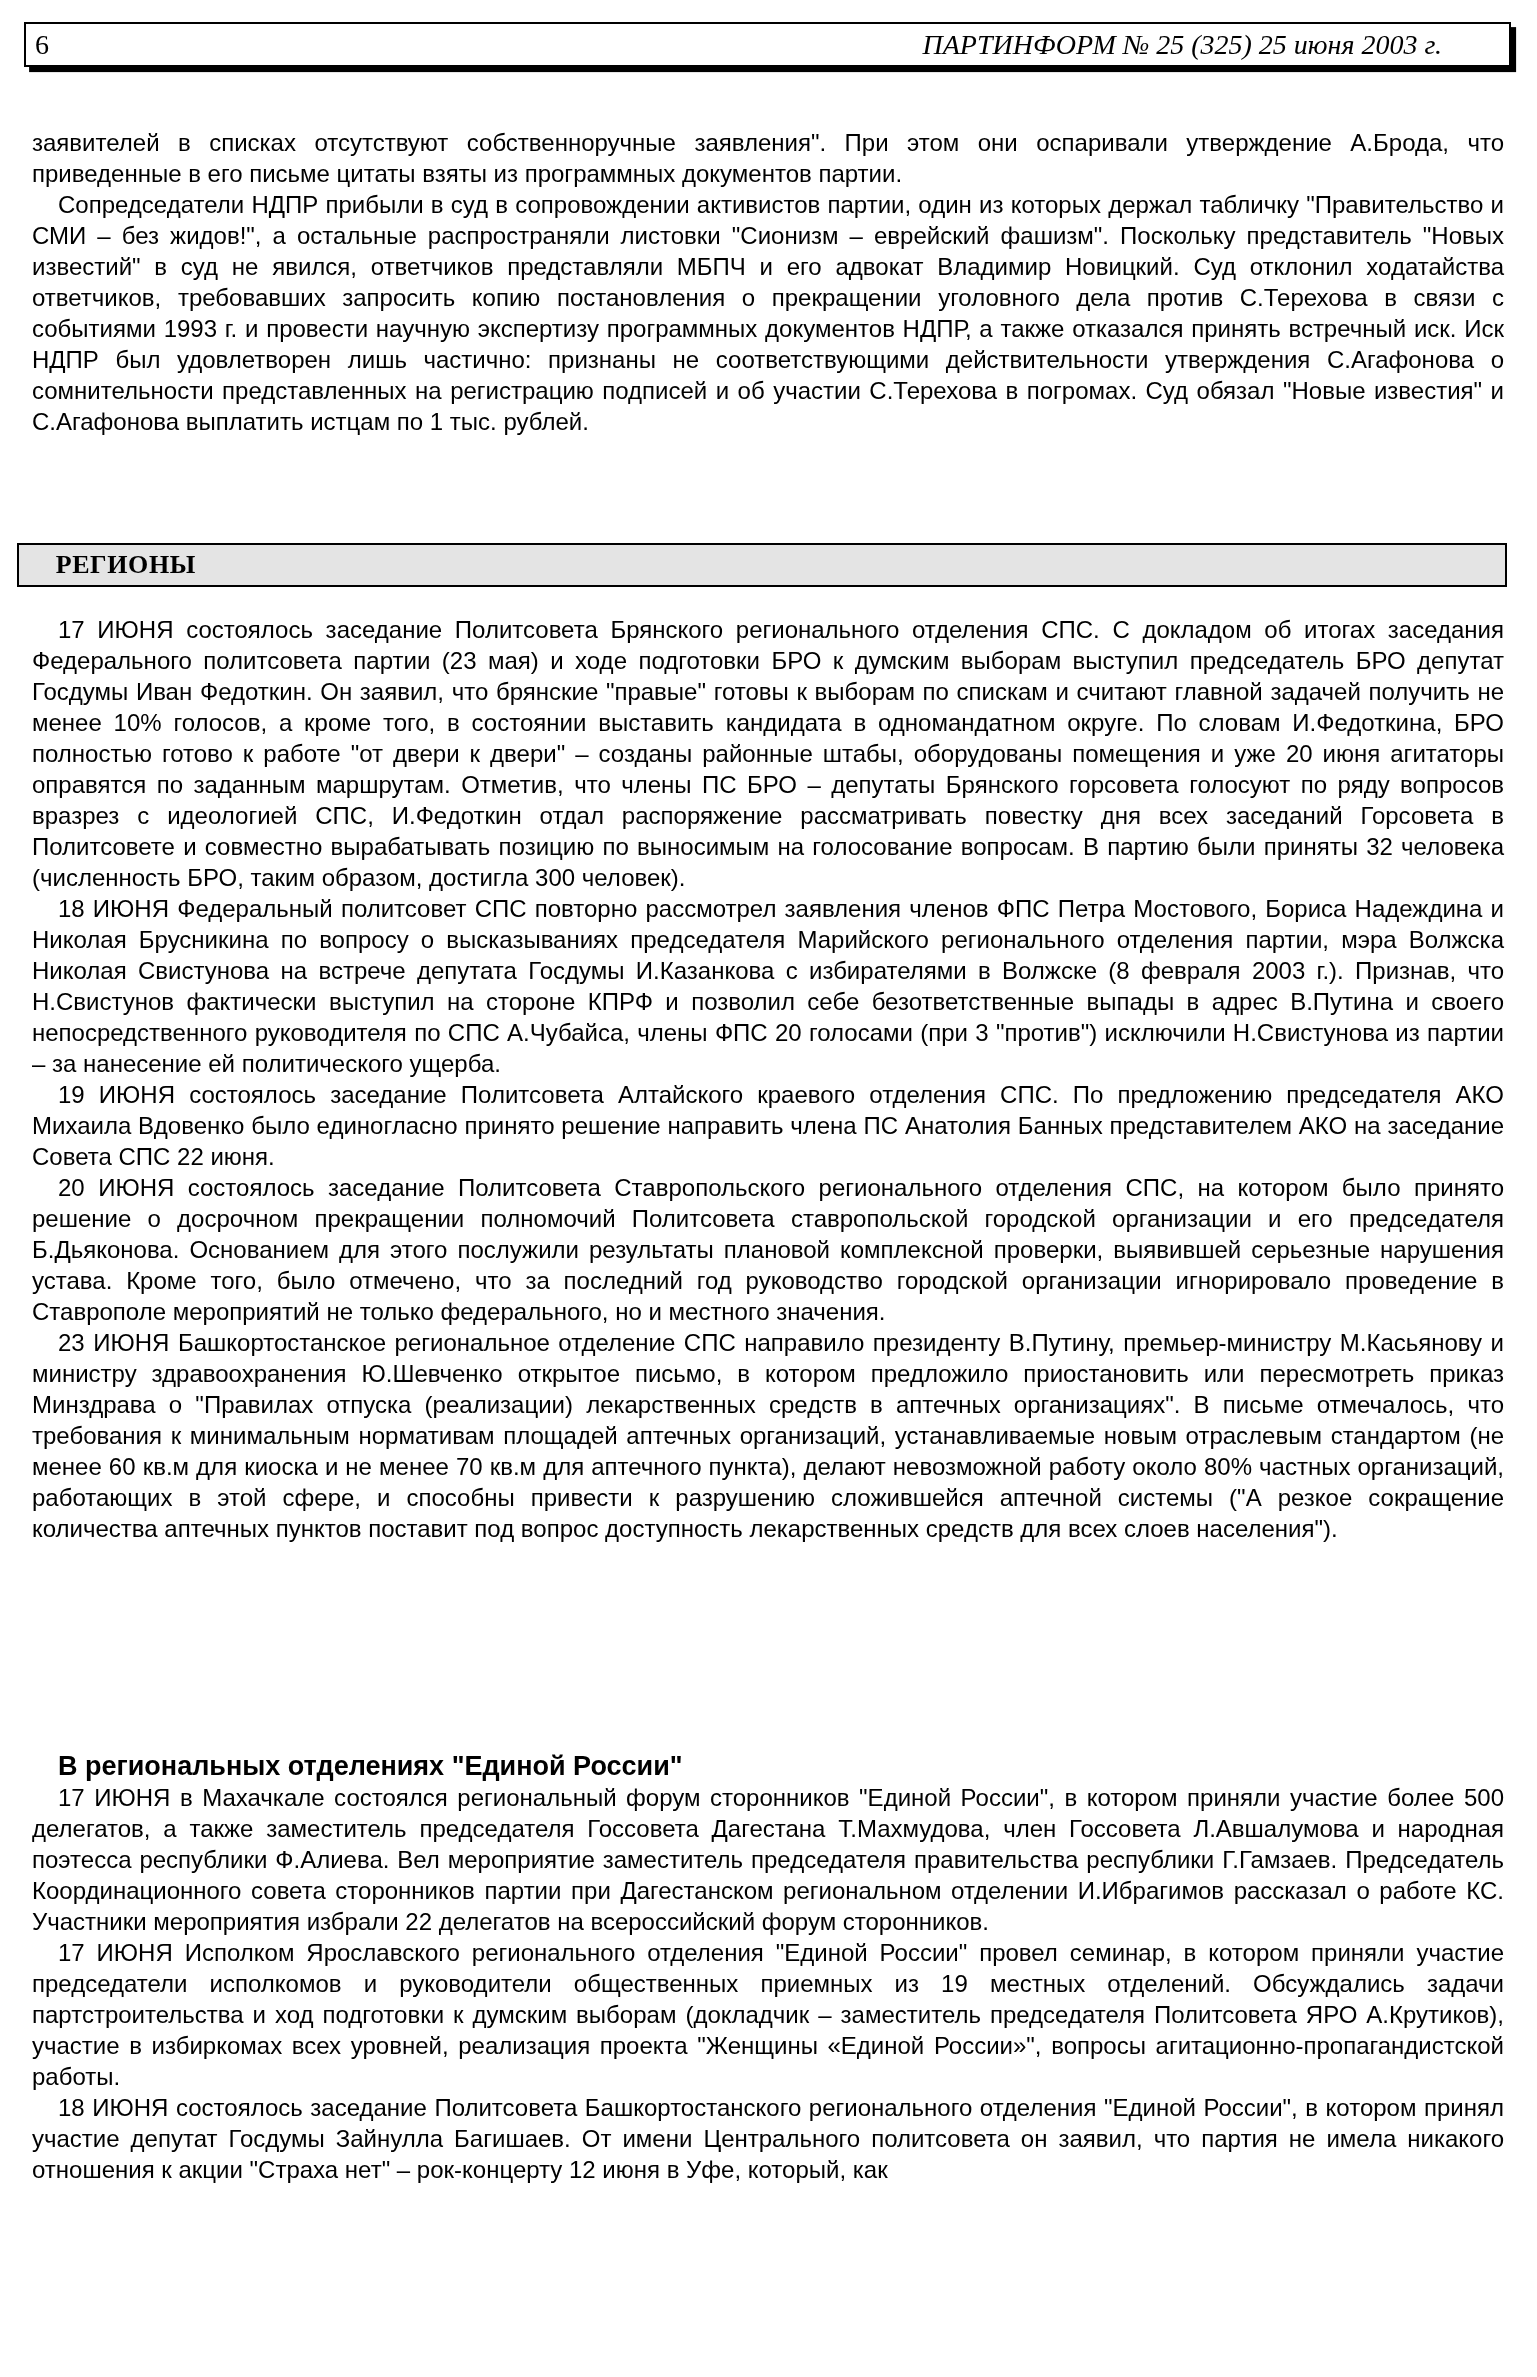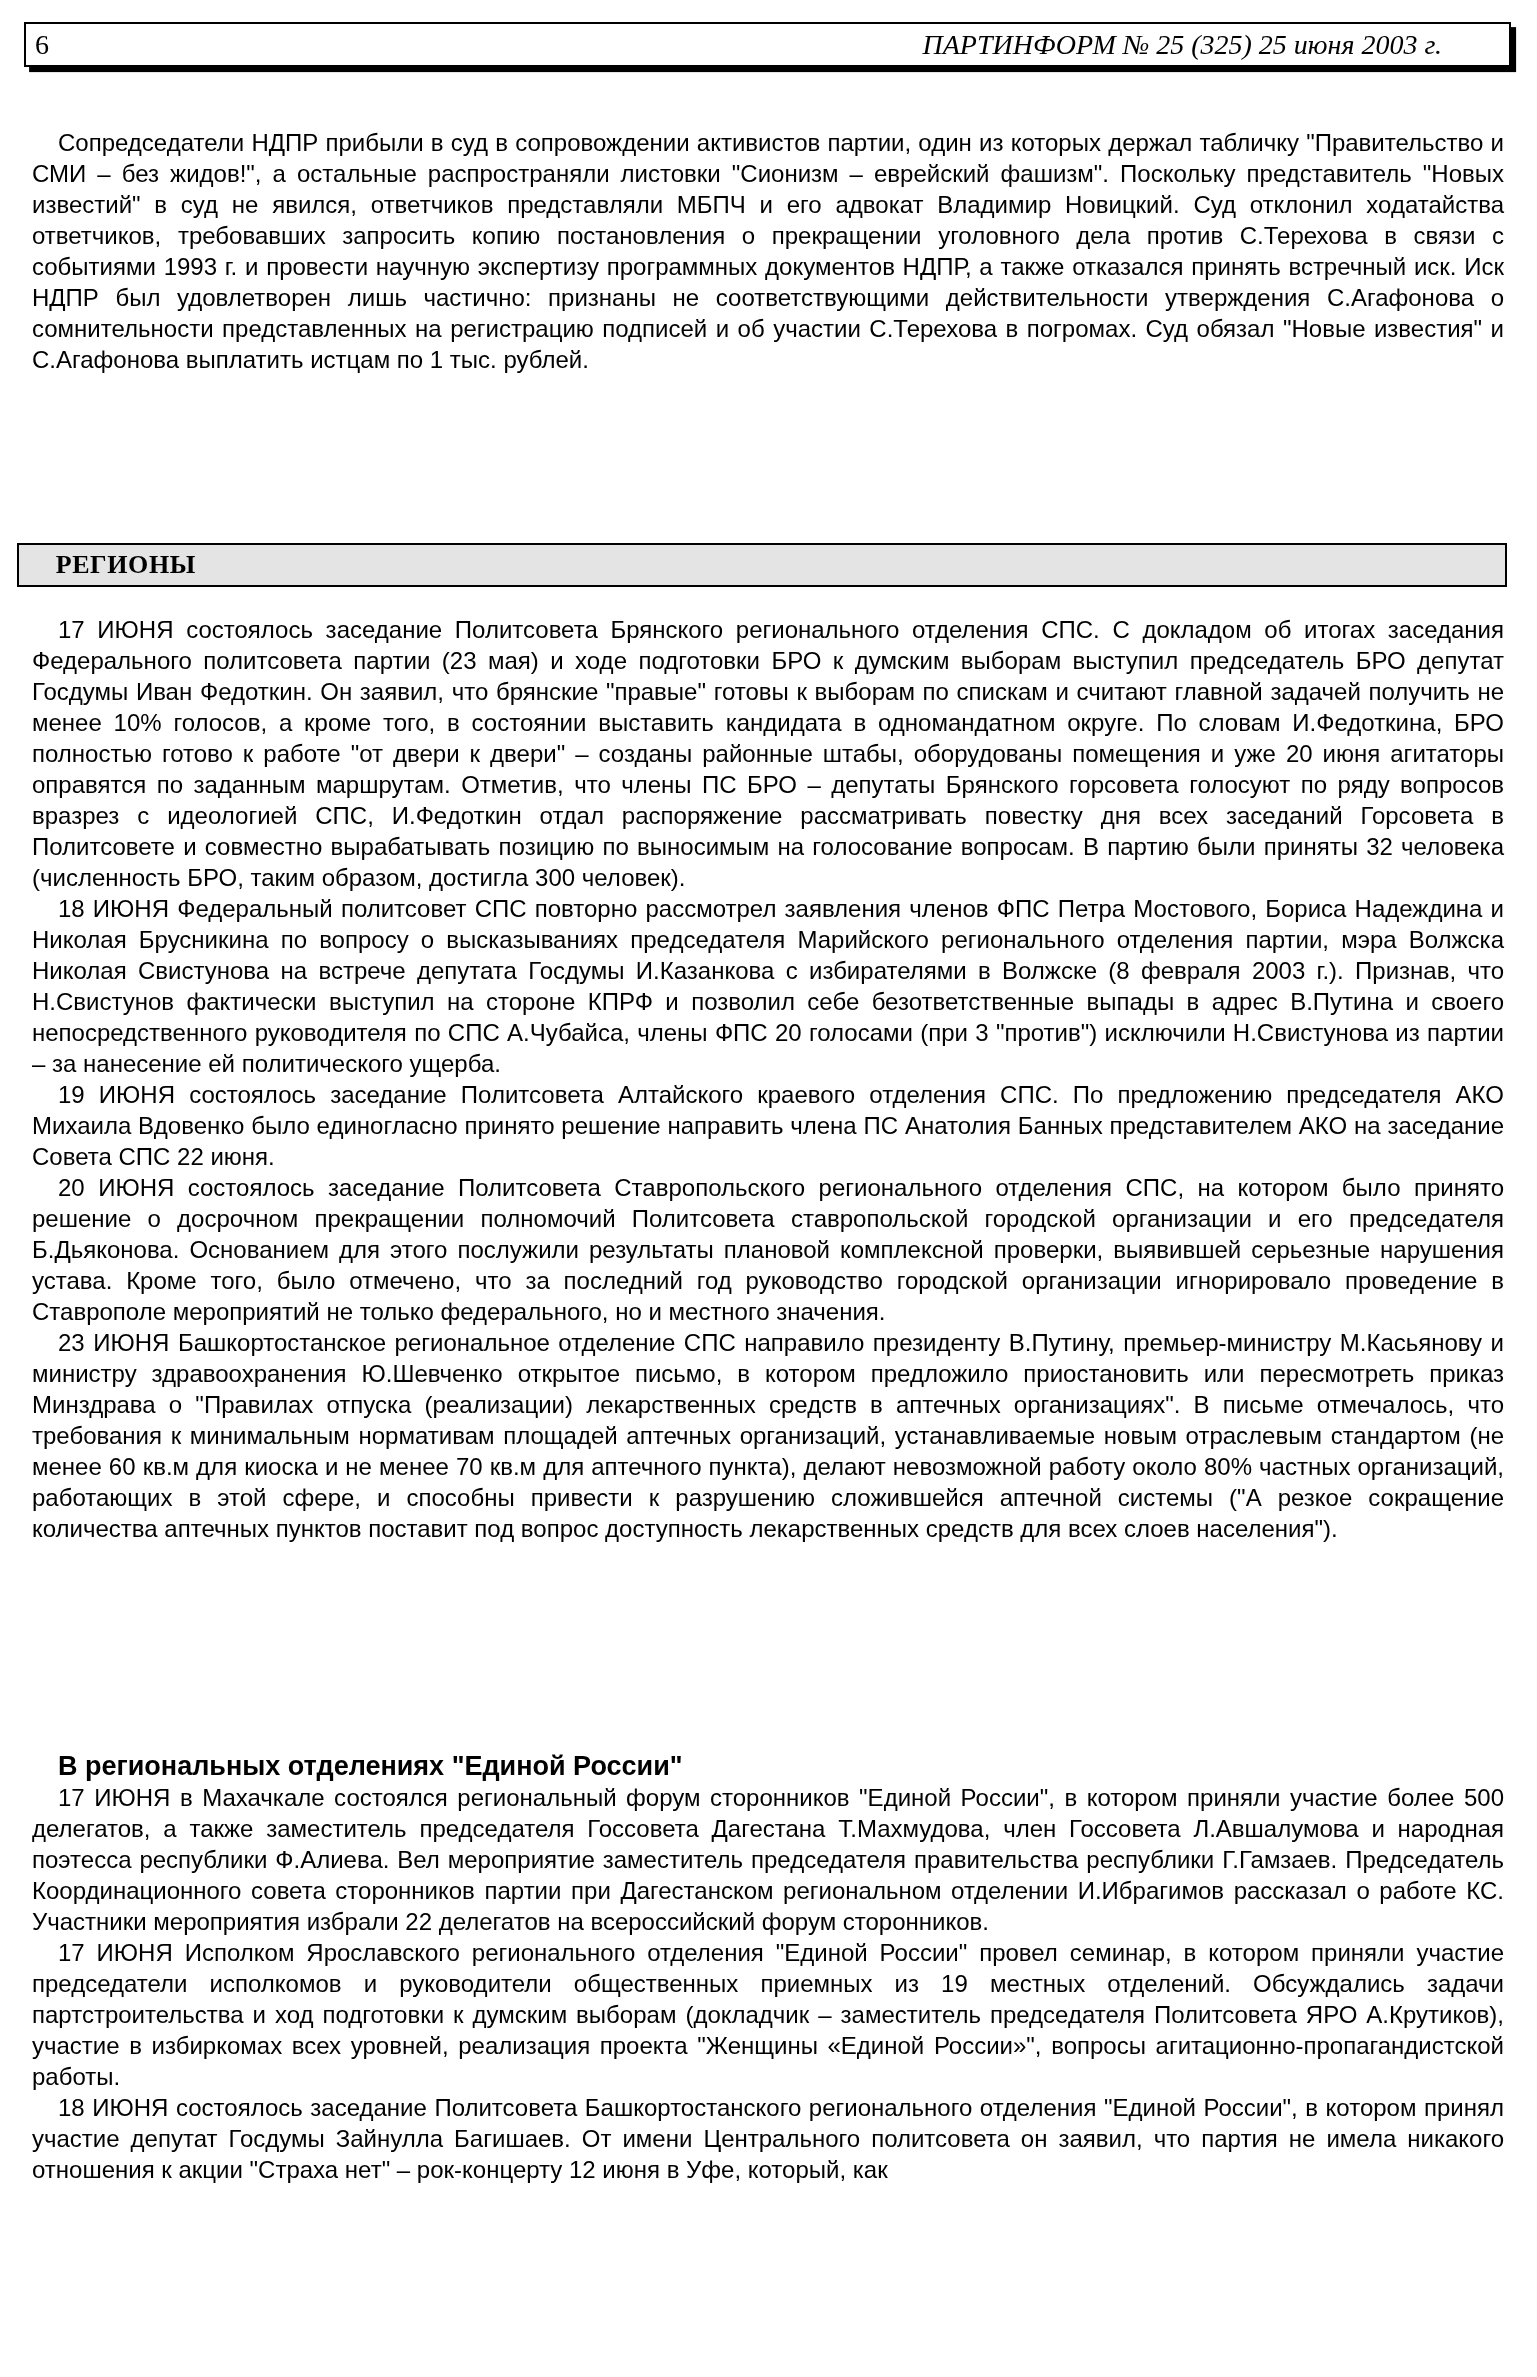--- a/index.html
+++ b/index.html
@@ -37,20 +37,21 @@
 </style>
 </head>
 <body>
 
 <div class="page-header">
   <span class="page-number">6</span>
   <span class="issue-title">ПАРТИНФОРМ № 25 (325) 25 июня 2003 г.</span>
 </div>
 
 <div class="block-intro body-text">
+  <p class="no-indent">заявителей в списках отсутствуют собственноручные заявления". При этом они оспаривали утверждение А.Брода, что приведенные в его письме цитаты взяты из программных документов партии.</p>
   <p>Сопредседатели НДПР прибыли в суд в сопровождении активистов партии, один из которых держал табличку "Правительство и СМИ – без жидов!", а остальные распространяли листовки "Сионизм – еврейский фашизм". Поскольку представитель "Новых известий" в суд не явился, ответчиков представляли МБПЧ и его адвокат Владимир Новицкий. Суд отклонил ходатайства ответчиков, требовавших запросить копию постановления о прекращении уголовного дела против С.Терехова в связи с событиями 1993 г. и провести научную экспертизу программных документов НДПР, а также отказался принять встречный иск. Иск НДПР был удовлетворен лишь частично: признаны не соответствующими действительности утверждения С.Агафонова о сомнительности представленных на регистрацию подписей и об участии С.Терехова в погромах. Суд обязал "Новые известия" и С.Агафонова выплатить истцам по 1 тыс. рублей.</p>
 </div>
 
 <div class="section-bar">
   <span class="section-bar-title">РЕГИОНЫ</span>
 </div>
 
 <div class="block-sps body-text">
   <p>17 ИЮНЯ состоялось заседание Политсовета Брянского регионального отделения СПС. С докладом об итогах заседания Федерального политсовета партии (23 мая) и ходе подготовки БРО к думским выборам выступил председатель БРО депутат Госдумы Иван Федоткин. Он заявил, что брянские "правые" готовы к выборам по спискам и считают главной задачей получить не менее 10% голосов, а кроме того, в состоянии выставить кандидата в одномандатном округе. По словам И.Федоткина, БРО полностью готово к работе "от двери к двери" – созданы районные штабы, оборудованы помещения и уже 20 июня агитаторы оправятся по заданным маршрутам. Отметив, что члены ПС БРО – депутаты Брянского горсовета голосуют по ряду вопросов вразрез с идеологией СПС, И.Федоткин отдал распоряжение рассматривать повестку дня всех заседаний Горсовета в Политсовете и совместно вырабатывать позицию по выносимым на голосование вопросам. В партию были приняты 32 человека (численность БРО, таким образом, достигла 300 человек).</p>
   <p>18 ИЮНЯ Федеральный политсовет СПС повторно рассмотрел заявления членов ФПС Петра Мостового, Бориса Надеждина и Николая Брусникина по вопросу о высказываниях председателя Марийского регионального отделения партии, мэра Волжска Николая Свистунова на встрече депутата Госдумы И.Казанкова с избирателями в Волжске (8 февраля 2003 г.). Признав, что Н.Свистунов фактически выступил на стороне КПРФ и позволил себе безответственные выпады в адрес В.Путина и своего непосредственного руководителя по СПС А.Чубайса, члены ФПС 20 голосами (при 3 "против") исключили Н.Свистунова из партии – за нанесение ей политического ущерба.</p>

